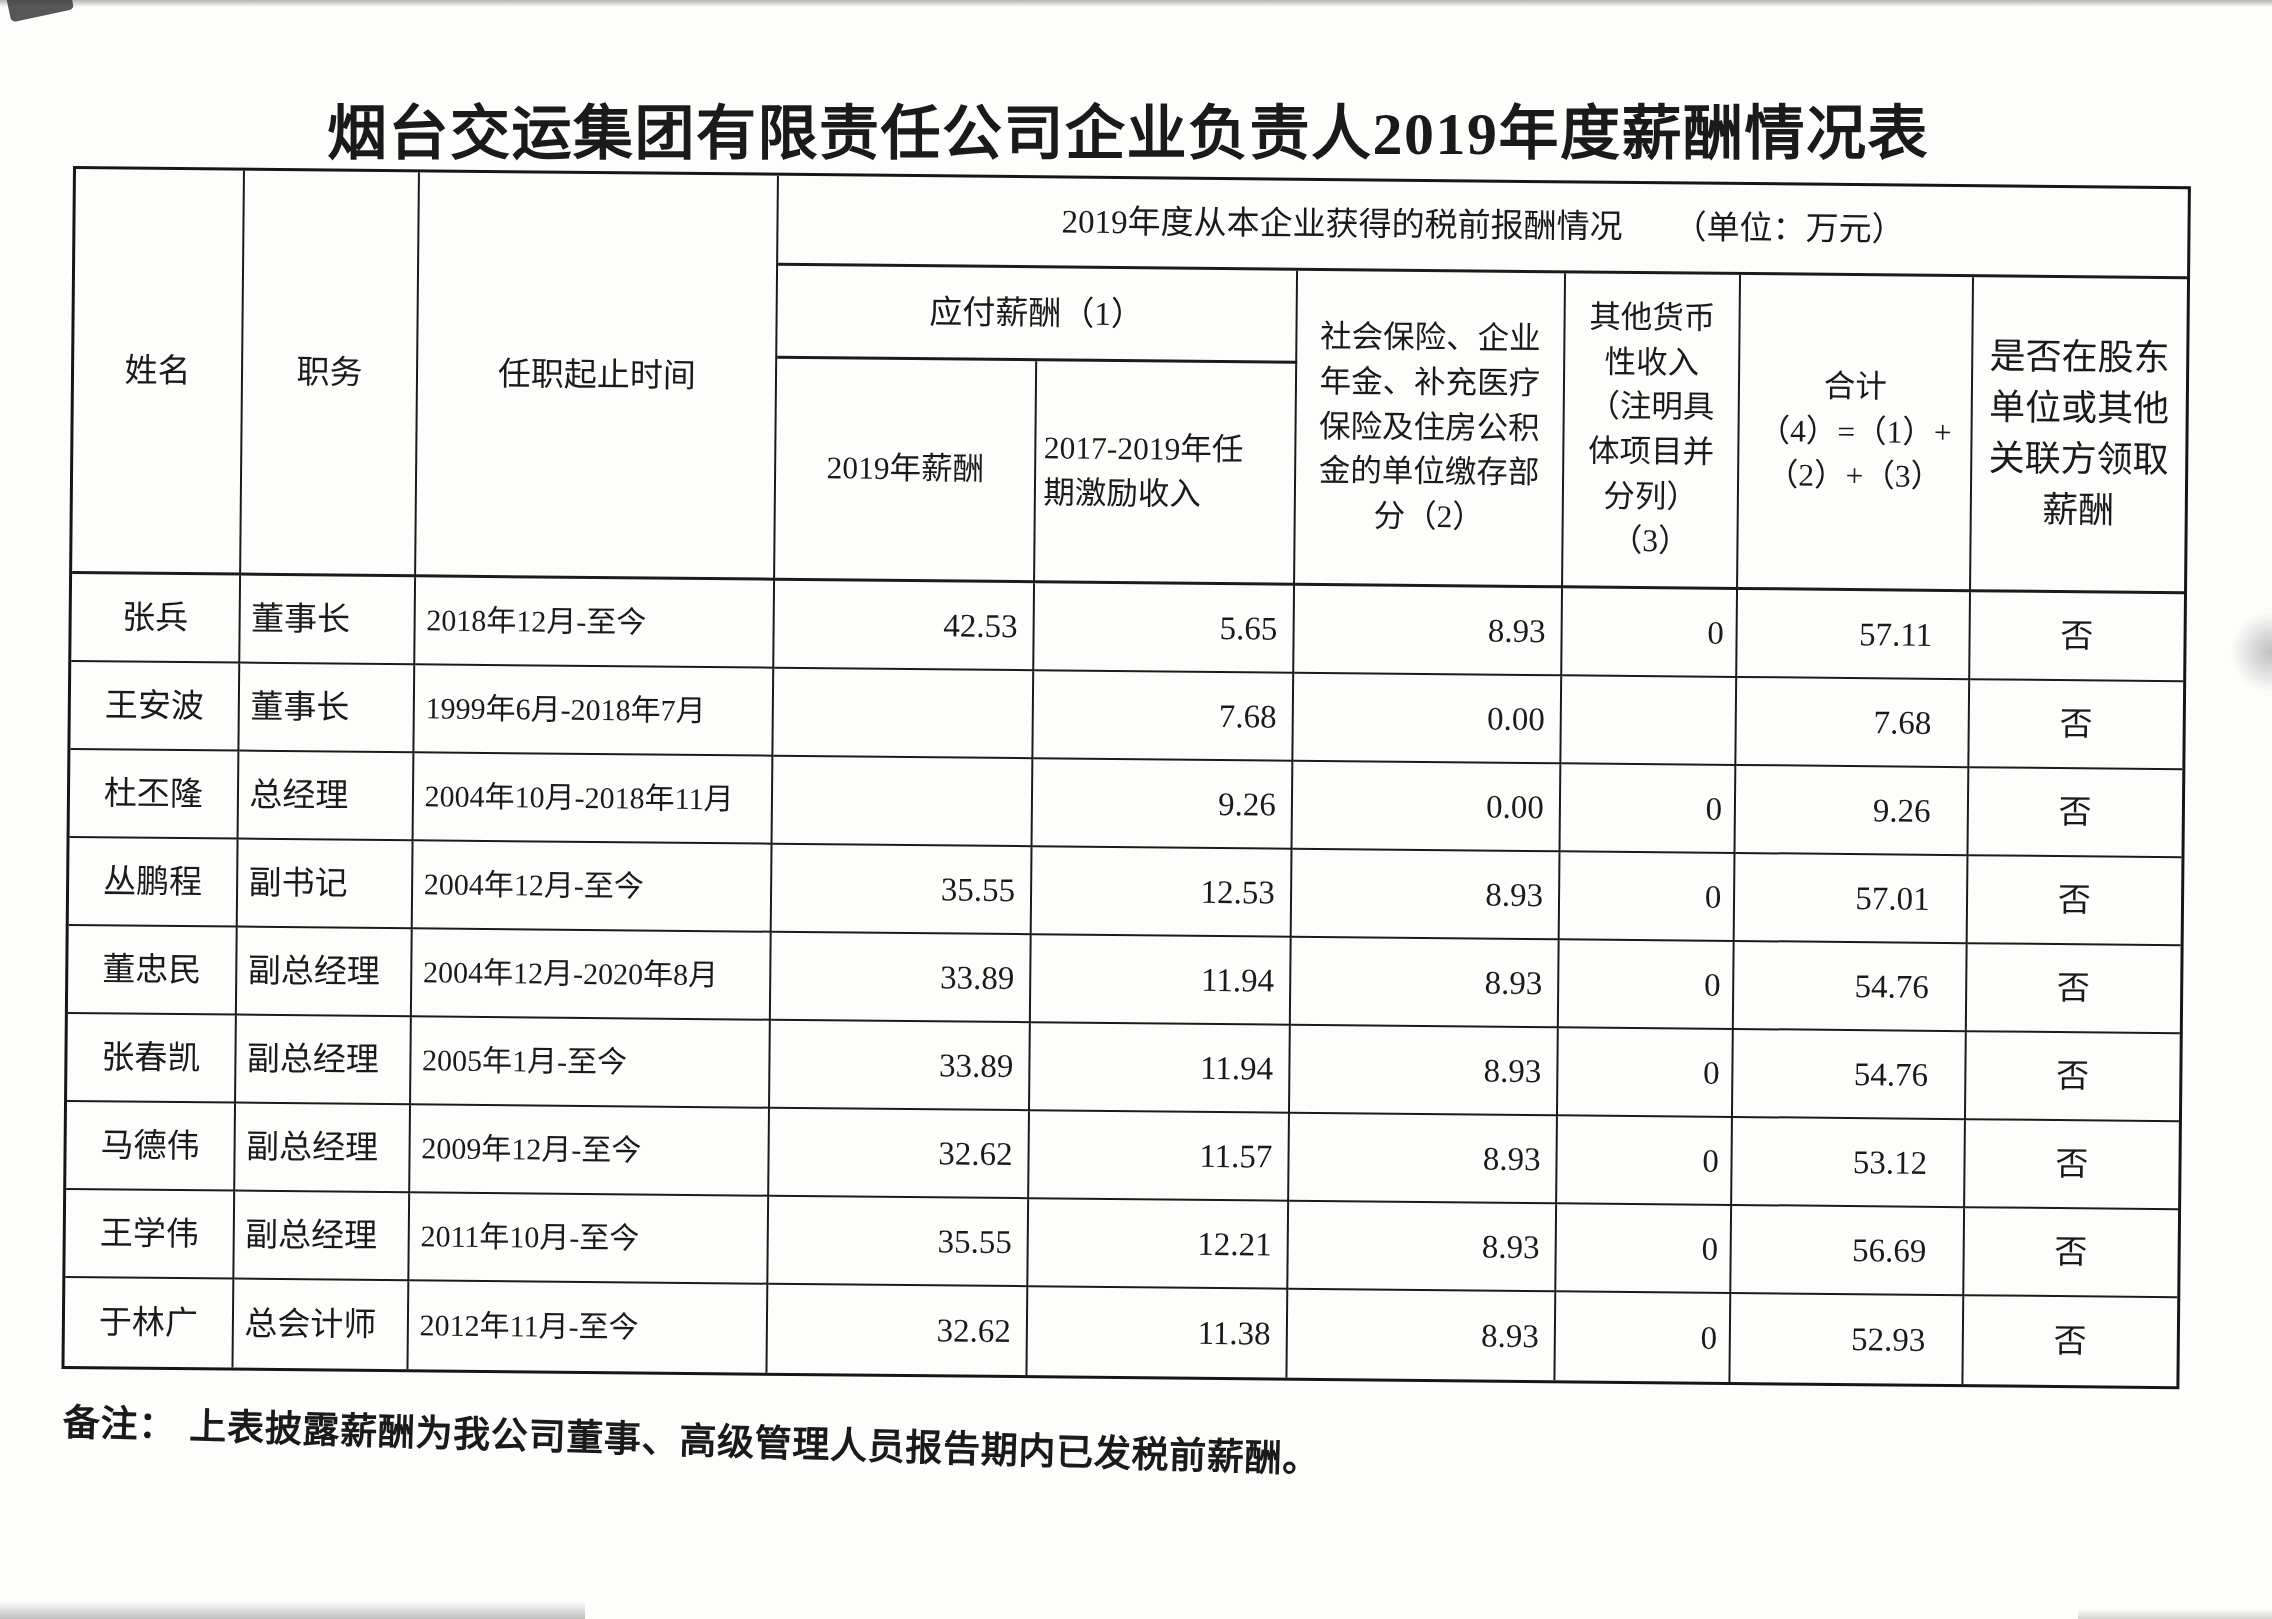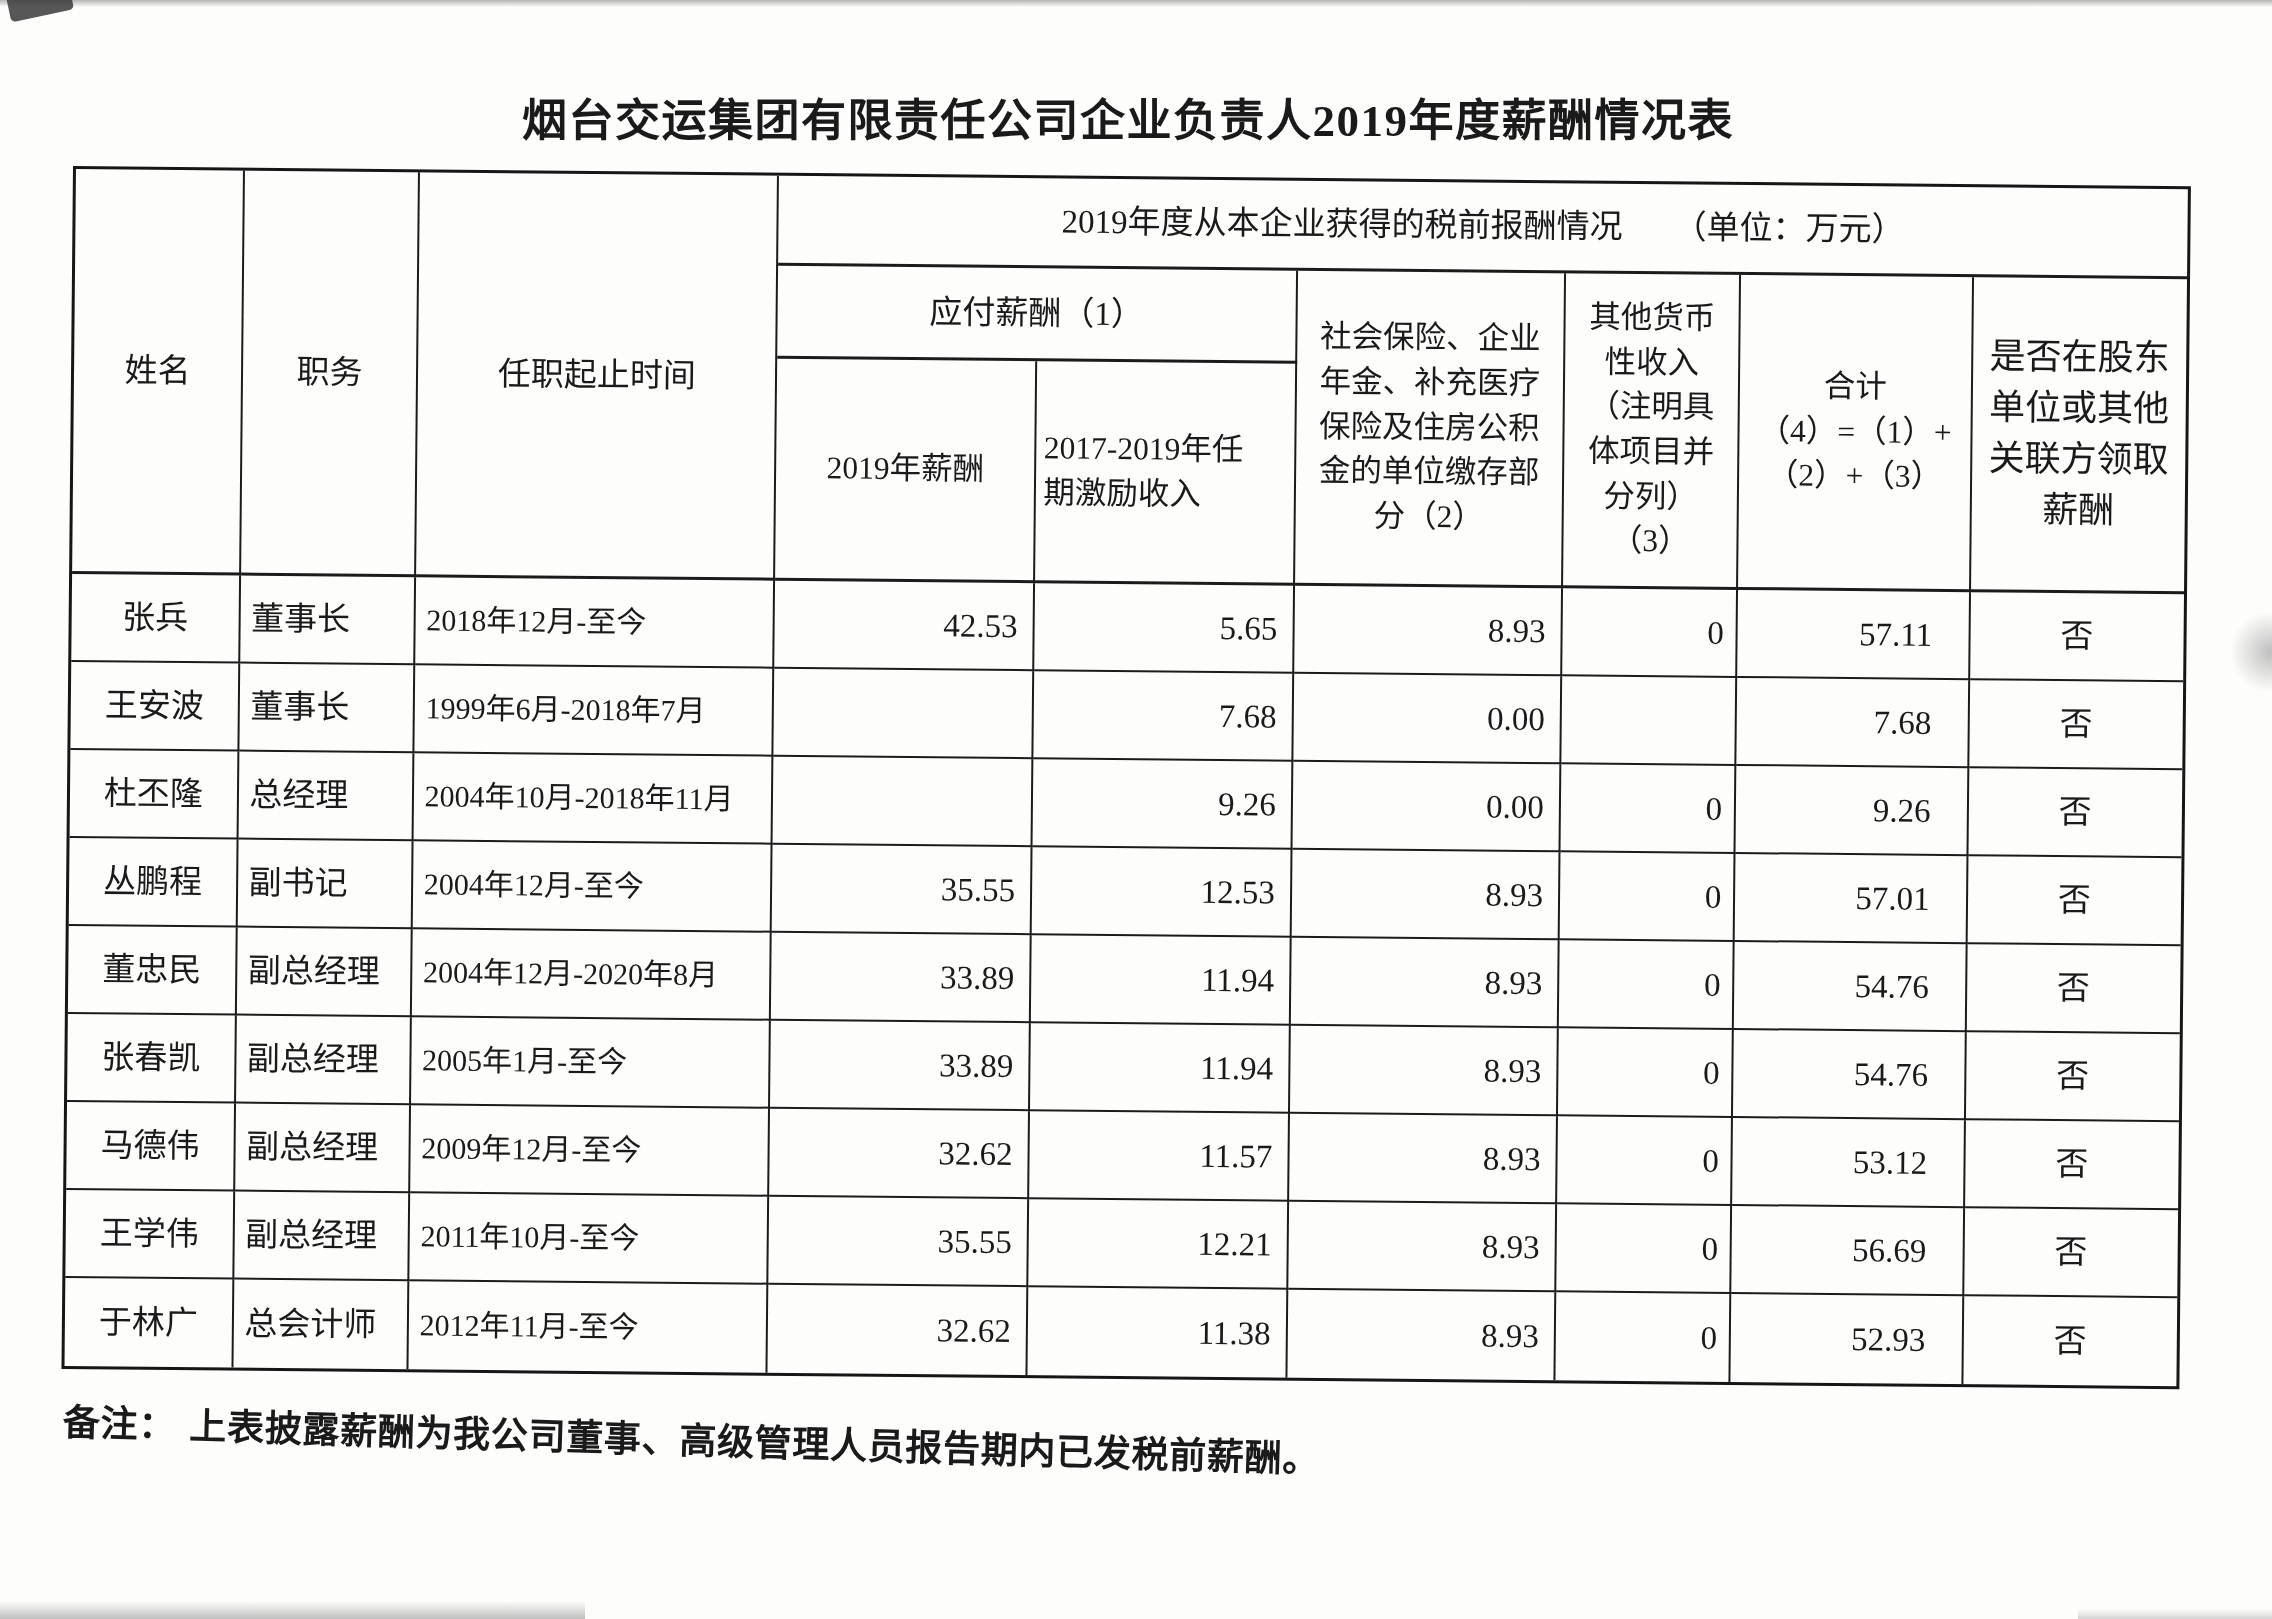--- a/index.html
+++ b/index.html
@@ -4,21 +4,21 @@
 <style>
   html,body{margin:0;padding:0;}
   body{
     width:2273px;height:1619px;position:relative;overflow:hidden;
     background:#fdfdfc;color:#1a1a1a;
     font-family:"Liberation Serif","DejaVu Serif",serif;
   }
   
   .title{
     position:absolute;top:84px;left:0;width:2256px;text-align:center;
-    font-size:45px;font-weight:bold;letter-spacing:1.5px;
+    font-size:60px;font-weight:bold;letter-spacing:1.5px;
   }
   
   .sheet{
     position:absolute;left:73px;top:169px;width:2112px;
     transform:rotate(0.55deg);transform-origin:15% 0;
   }
   .grid{
     display:grid;width:100%;
     grid-template-columns:8% 8.3% 17% 12.3% 12.3% 12.7% 8.3% 11% 10.1%;
     grid-template-rows:90px 93px 222px repeat(9,88px);

